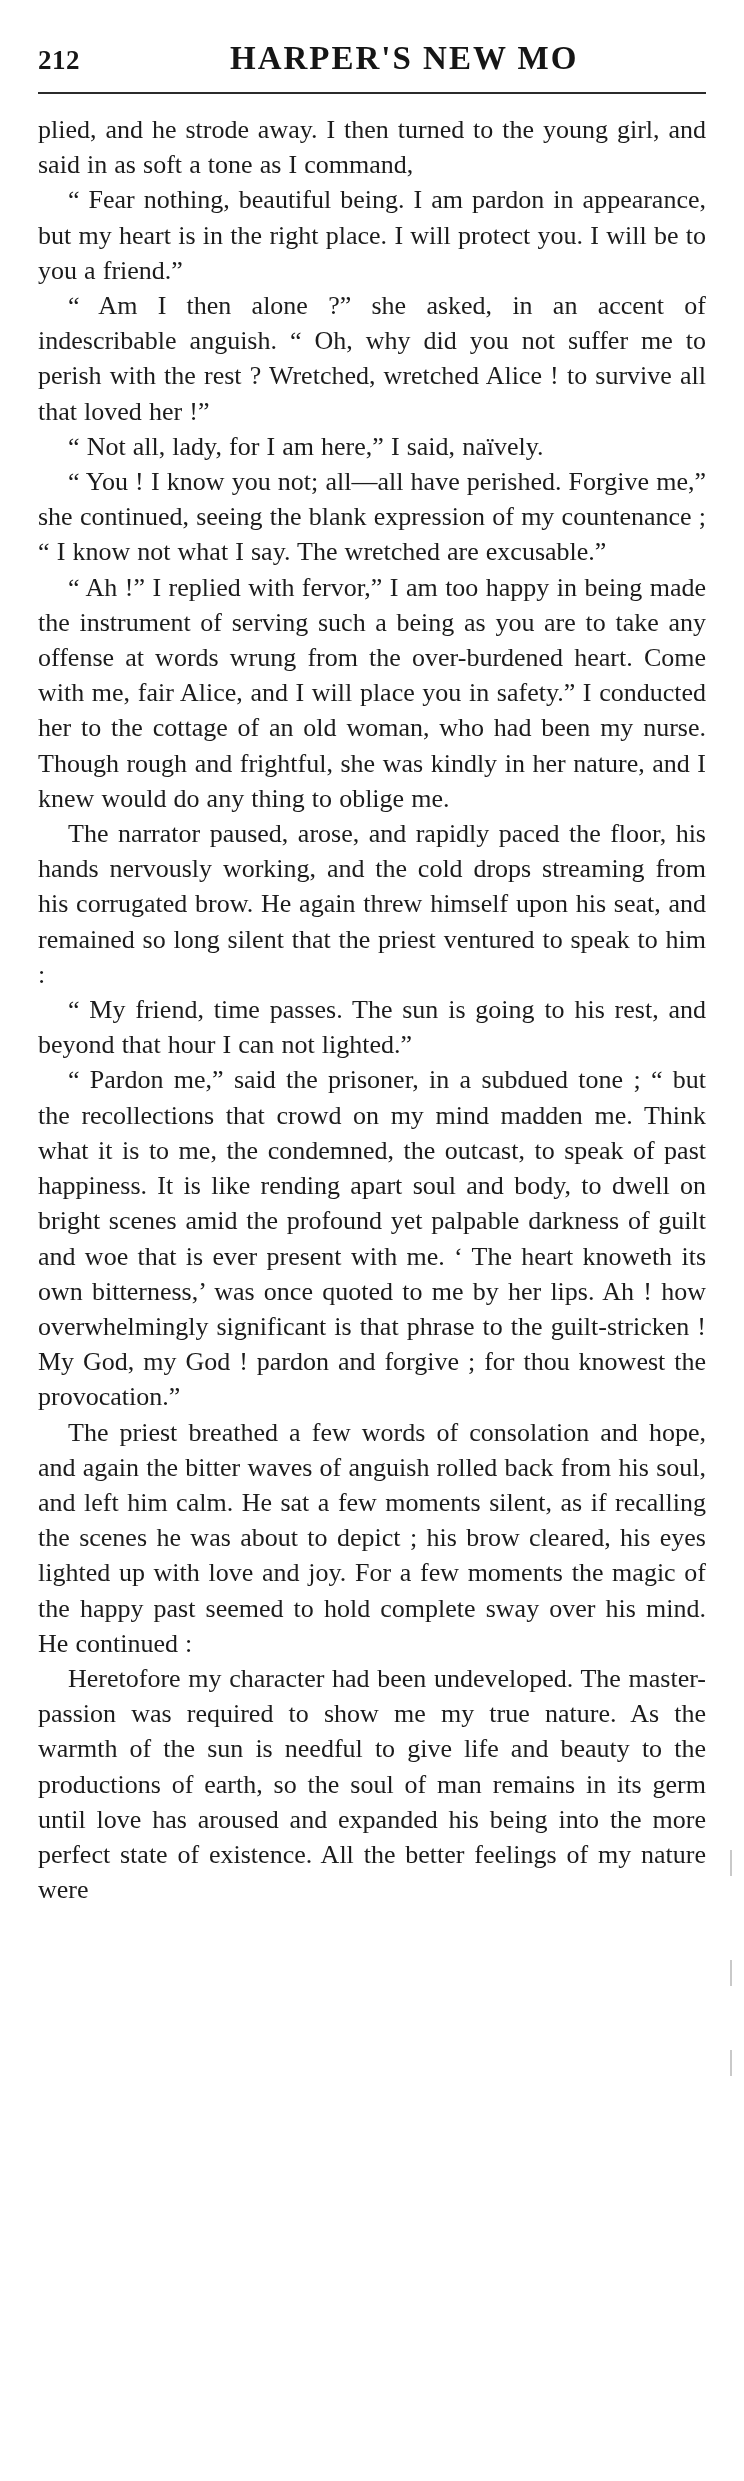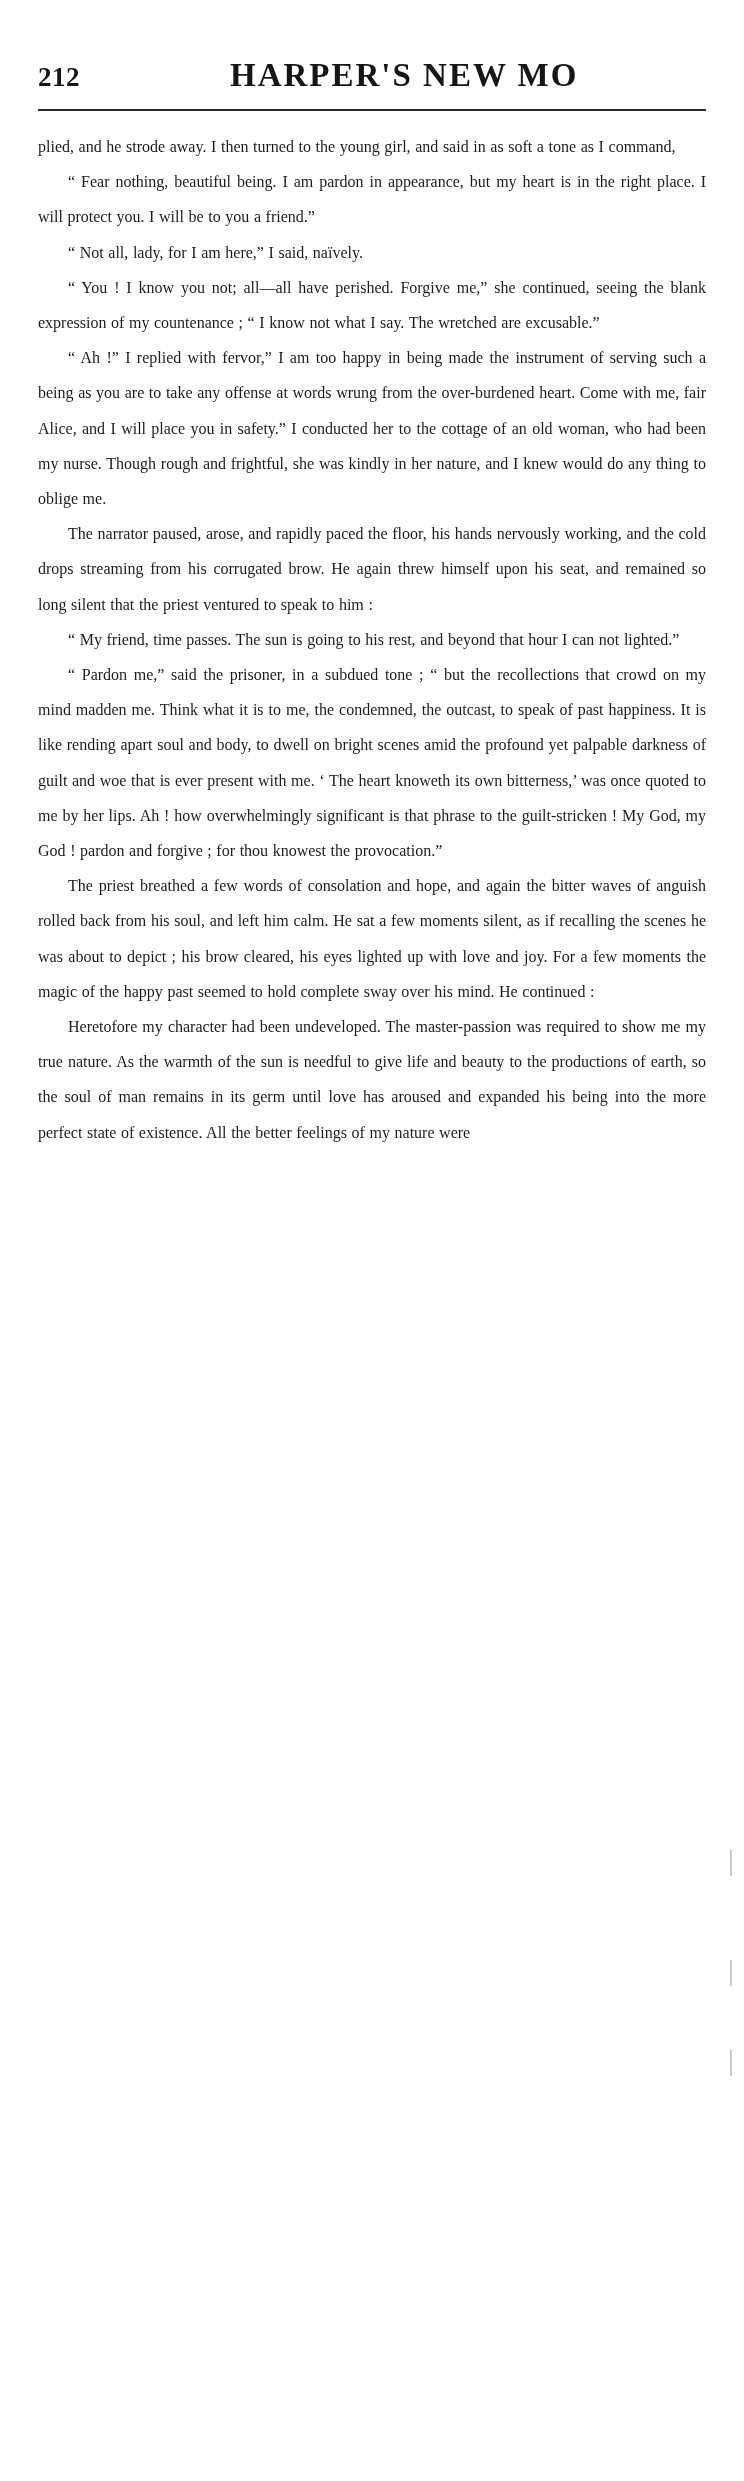--- a/index.html
+++ b/index.html
@@ -20,21 +20,20 @@
     height: 2481px;
     box-sizing: border-box;
     padding: 40px 38px 0 38px;
     position: relative;
   }
   .running-head {
     display: flex;
     align-items: baseline;
     justify-content: flex-start;
     height: 44px;
-    margin-top: 17px;
   }
   .folio {
     font-size: 27px;
     font-weight: bold;
     letter-spacing: 0.5px;
     color: #161616;
   }
   .head-title {
     font-size: 33px;
     font-weight: bold;
@@ -48,21 +47,21 @@
     border: none;
     border-top: 2px solid #2b2b2b;
     margin: 8px 0 18px 0;
     width: 100%;
   }
   .column {
     width: 100%;
   }
   p.para {
     margin: 0;
-    font-size: 16px;
+    font-size: 26px;
     line-height: 35.2px;
     text-align: justify;
     text-justify: inter-word;
     color: #1c1c1c;
     word-spacing: 0.6px;
   }
   p.para.indent {
     text-indent: 30px;
   }
   p.para.noindent {
@@ -84,20 +83,21 @@
   <div class="running-head">
     <span class="folio">212</span>
     <span class="head-title">HARPER'S NEW MO</span>
   </div>
 
   <hr class="rule">
 
   <div class="column">
     <p class="para noindent">plied, and he strode away. I then turned to the young girl, and said in as soft a tone as I command,</p>
     <p class="para indent">“ Fear nothing, beautiful being. I am pardon in appearance, but my heart is in the right place. I will protect you. I will be to you a friend.”</p>
+    <p class="para indent">“ Am I then alone ?” she asked, in an accent of indescribable anguish. “ Oh, why did you not suffer me to perish with the rest ? Wretched, wretched Alice ! to survive all that loved her !”</p>
     <p class="para indent">“ Not all, lady, for I am here,” I said, naïvely.</p>
     <p class="para indent">“ You ! I know you not; all—all have perished. Forgive me,” she continued, seeing the blank expression of my countenance ; “ I know not what I say. The wretched are excusable.”</p>
     <p class="para indent">“ Ah !” I replied with fervor,” I am too happy in being made the instrument of serving such a being as you are to take any offense at words wrung from the over-burdened heart. Come with me, fair Alice, and I will place you in safety.” I conducted her to the cottage of an old woman, who had been my nurse. Though rough and frightful, she was kindly in her nature, and I knew would do any thing to oblige me.</p>
     <p class="para indent">The narrator paused, arose, and rapidly paced the floor, his hands nervously working, and the cold drops streaming from his corrugated brow. He again threw himself upon his seat, and remained so long silent that the priest ventured to speak to him :</p>
     <p class="para indent">“ My friend, time passes. The sun is going to his rest, and beyond that hour I can not lighted.”</p>
     <p class="para indent">“ Pardon me,” said the prisoner, in a subdued tone ; “ but the recollections that crowd on my mind madden me. Think what it is to me, the condemned, the outcast, to speak of past happiness. It is like rending apart soul and body, to dwell on bright scenes amid the profound yet palpable darkness of guilt and woe that is ever present with me. ‘ The heart knoweth its own bitterness,’ was once quoted to me by her lips. Ah ! how overwhelmingly significant is that phrase to the guilt-stricken ! My God, my God ! pardon and forgive ; for thou knowest the provocation.”</p>
     <p class="para indent">The priest breathed a few words of consolation and hope, and again the bitter waves of anguish rolled back from his soul, and left him calm. He sat a few moments silent, as if recalling the scenes he was about to depict ; his brow cleared, his eyes lighted up with love and joy. For a few moments the magic of the happy past seemed to hold complete sway over his mind. He continued :</p>
     <p class="para indent">Heretofore my character had been undeveloped. The master-passion was required to show me my true nature. As the warmth of the sun is needful to give life and beauty to the productions of earth, so the soul of man remains in its germ until love has aroused and expanded his being into the more perfect state of existence. All the better feelings of my nature were</p>
   </div>
 

